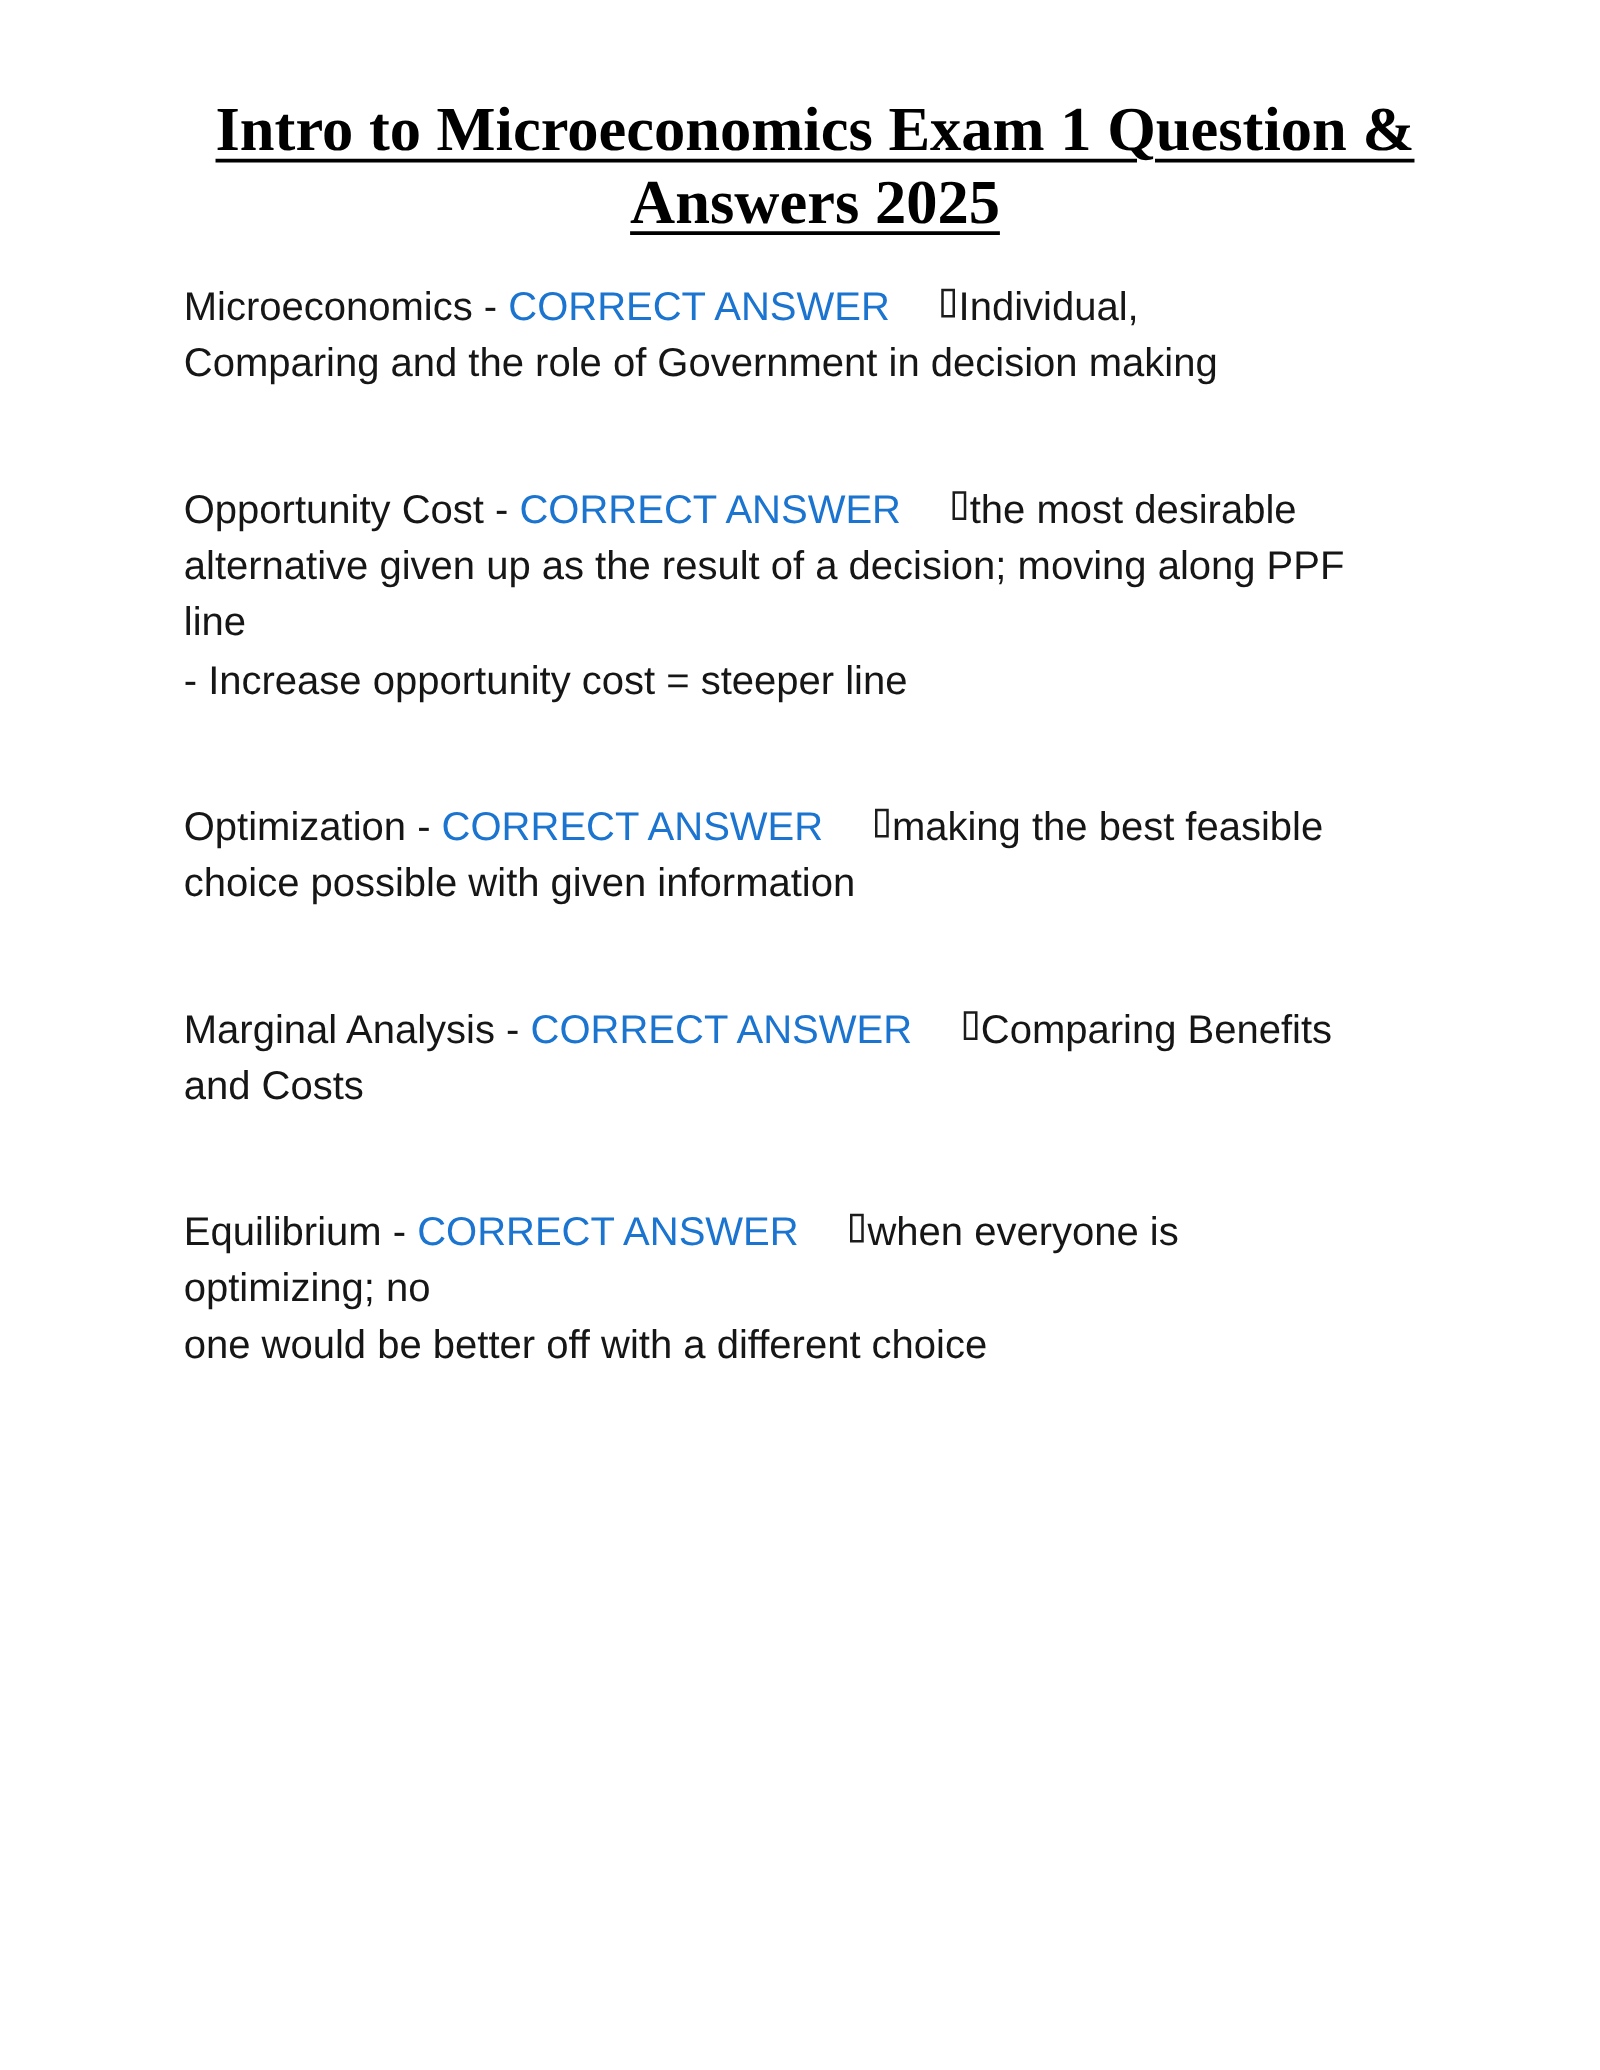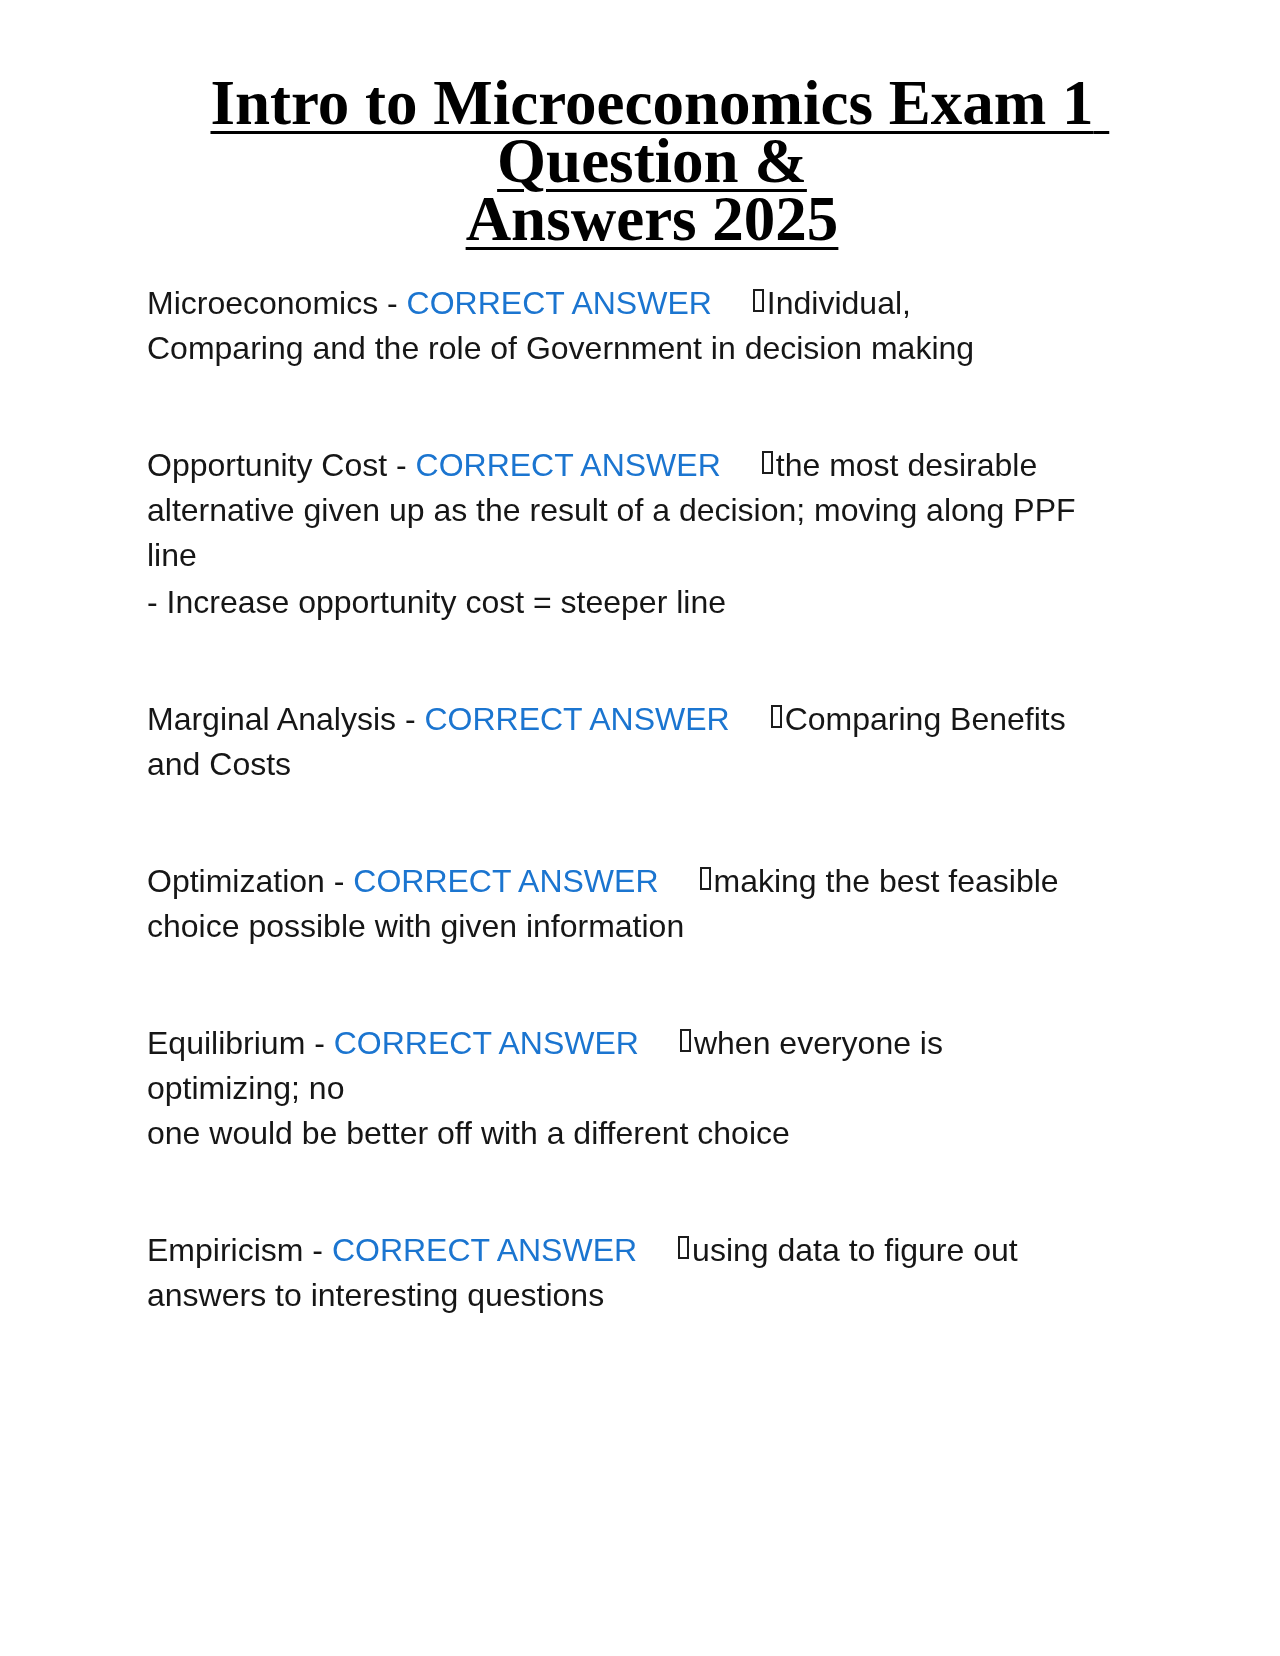--- a/index.html
+++ b/index.html
@@ -18,21 +18,21 @@
   }
   .content {
     padding: 74px 0 0 147px;
     width: 1160px;
   }
   h1.doc-title {
     width: 1010px;
     margin: 0 0 33px 0;
     font-family: "Liberation Serif", serif;
     font-weight: bold;
-    font-size: 63px;
+    font-size: 50px;
     line-height: 58px;
     color: #000000;
     text-align: center;
     white-space: pre-wrap;
     text-decoration-line: underline;
     text-decoration-thickness: 3px;
     text-underline-offset: 7px;
   }
   .entries { width: 1015px; }
   .entry { margin: 0 0 72px 0; }
@@ -73,35 +73,31 @@
     </article>
 
     <article class="entry">
       <p class="main"><span class="term">Opportunity Cost - </span><span class="ca">CORRECT ANSWER</span><span class="tofu"></span><span class="answer">the most desirable
 alternative given up as the result of a decision; moving along PPF
 line</span></p>
       <p class="note">- Increase opportunity cost = steeper line</p>
     </article>
 
     <article class="entry">
-      <p class="main"><span class="term">Marginal Analysis - </span><span class="ca">CORRECT ANSWER</span><span class="tofu"></span><span class="answer">Comparing Benefits
-and Costs</span></p>
+      <p class="main"><span class="term">Optimization - </span><span class="ca">CORRECT ANSWER</span><span class="tofu"></span><span class="answer">making the best feasible
+choice possible with given information</span></p>
     </article>
 
     <article class="entry">
-      <p class="main"><span class="term">Optimization - </span><span class="ca">CORRECT ANSWER</span><span class="tofu"></span><span class="answer">making the best feasible
-choice possible with given information</span></p>
+      <p class="main"><span class="term">Marginal Analysis - </span><span class="ca">CORRECT ANSWER</span><span class="tofu"></span><span class="answer">Comparing Benefits
+and Costs</span></p>
     </article>
 
     <article class="entry">
       <p class="main"><span class="term">Equilibrium - </span><span class="ca">CORRECT ANSWER</span><span class="tofu"></span><span class="answer">when everyone is
 optimizing; no
 one would be better off with a different choice</span></p>
     </article>
 
-    <article class="entry">
-      <p class="main"><span class="term">Empiricism - </span><span class="ca">CORRECT ANSWER</span><span class="tofu"></span><span class="answer">using data to figure out
-answers to interesting questions</span></p>
-    </article>
 
 
   </div>
 </div>
 
 </body></html>

